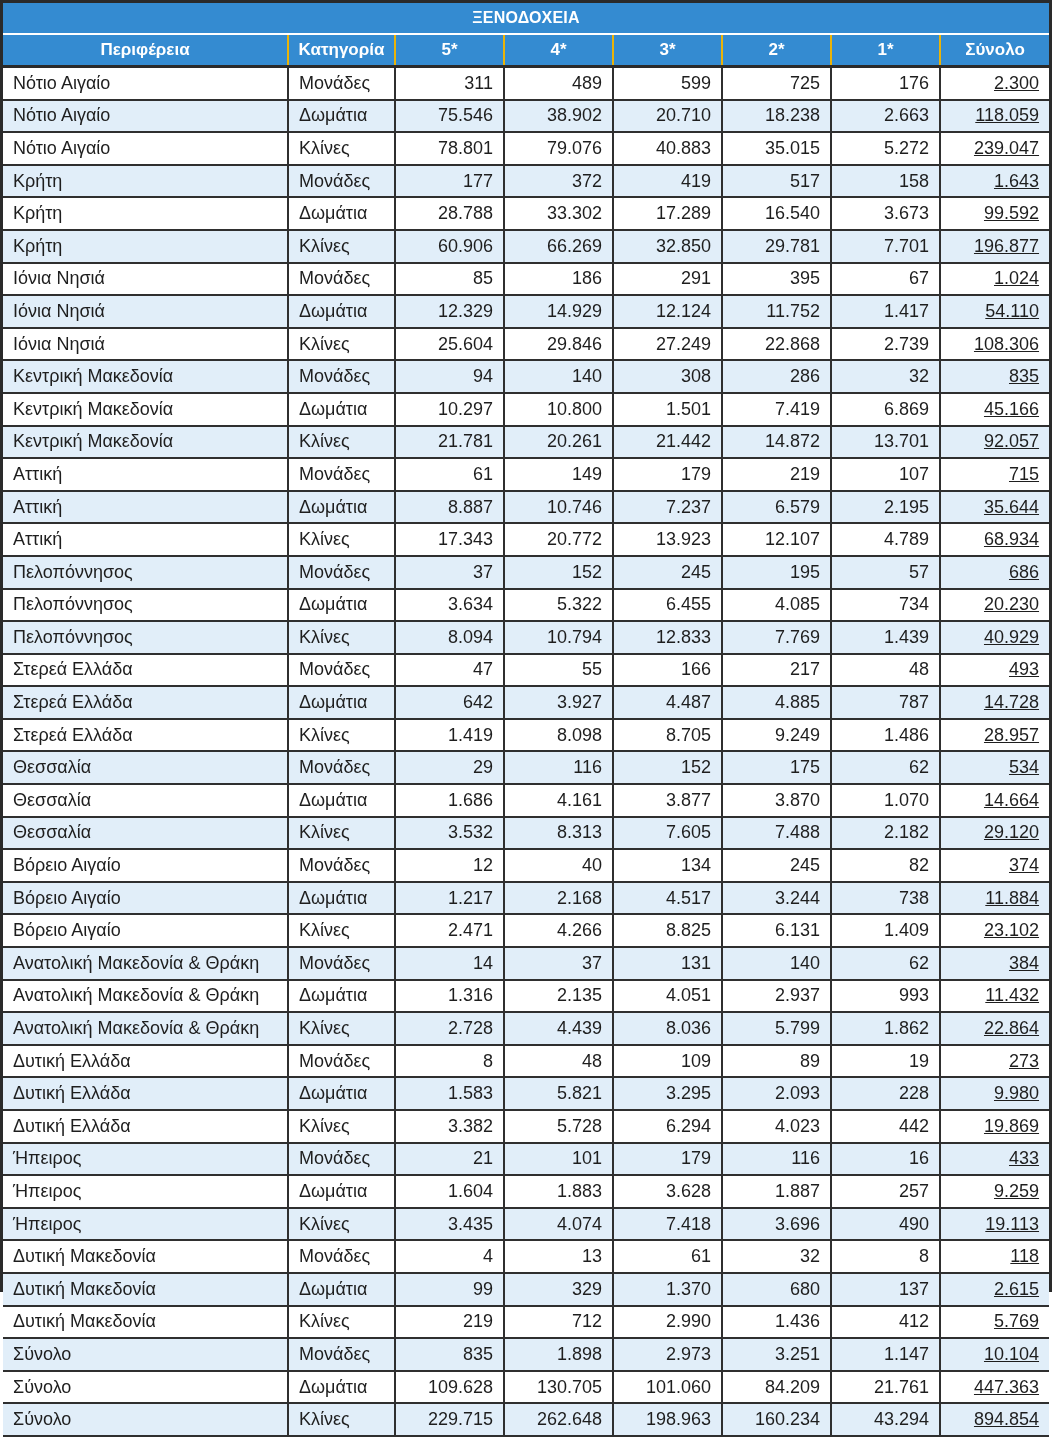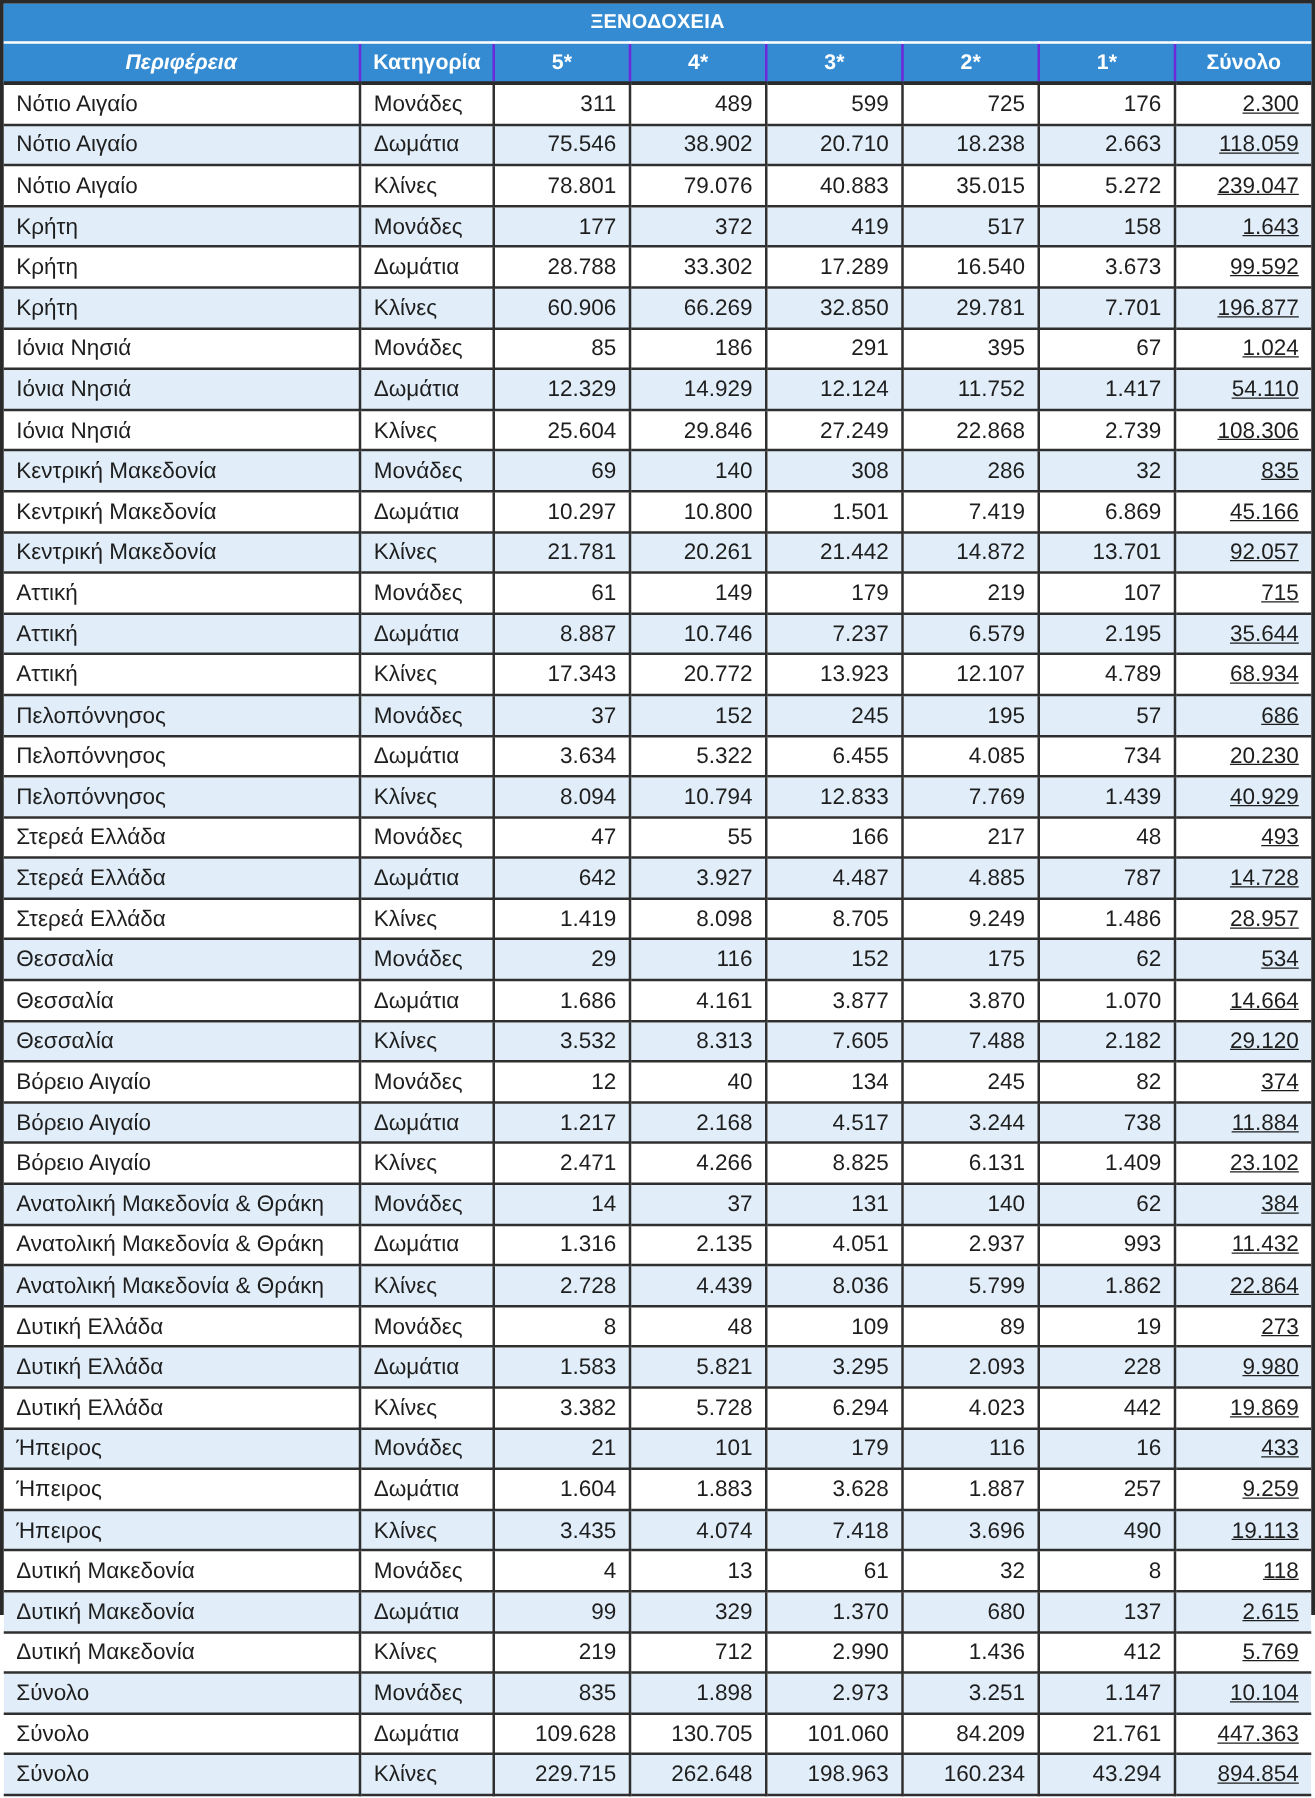--- a/index.html
+++ b/index.html
@@ -46,24 +46,24 @@
       letter-spacing: 0.2px;
     }
     .head-row th {
       background: #348bd1;
       color: #ffffff;
       font-weight: bold;
       font-size: 17px;
       text-align: center;
       height: 30px;
       padding: 0;
-      border-left: 2px solid #6d28d9;
+      border-left: 2px solid #eab308;
       border-bottom: 3px solid #2a2a2a;
     }
-    .head-row th:first-child { border-left: none; font-style: italic; }
+    .head-row th:first-child { border-left: none; }
 
     tbody.body-rows td {
       font-size: 18px;
       color: #1e1e1e;
       height: 30.6px;
       padding: 0 10px;
       border: 2px solid #2f2f2f;
       border-top: none;
       white-space: nowrap;
       overflow: hidden;
@@ -194,21 +194,21 @@
           <td class="num">25.604</td>
           <td class="num">29.846</td>
           <td class="num">27.249</td>
           <td class="num">22.868</td>
           <td class="num">2.739</td>
           <td class="num">108.306</td>
         </tr>
         <tr>
           <td class="region">Κεντρική Μακεδονία</td>
           <td class="cat">Μονάδες</td>
-          <td class="num">69</td>
+          <td class="num">94</td>
           <td class="num">140</td>
           <td class="num">308</td>
           <td class="num">286</td>
           <td class="num">32</td>
           <td class="num">835</td>
         </tr>
         <tr>
           <td class="region">Κεντρική Μακεδονία</td>
           <td class="cat">Δωμάτια</td>
           <td class="num">10.297</td>

